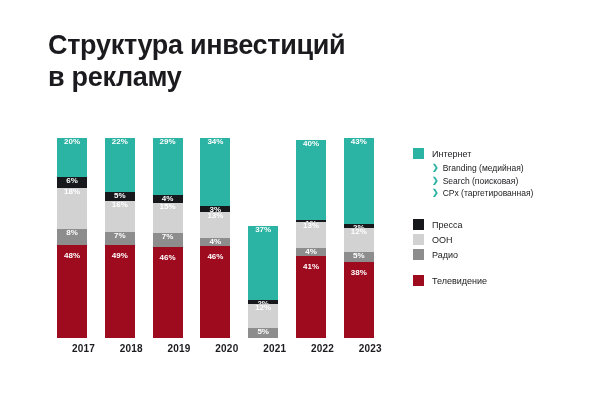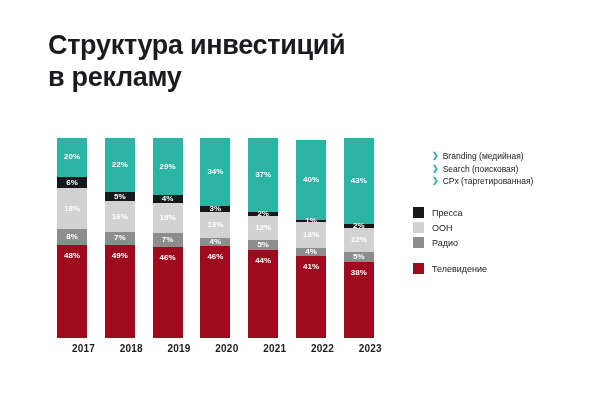--- a/index.html
+++ b/index.html
@@ -48,21 +48,20 @@
     width: 30px;
     height: 200px;
     display: flex;
     flex-direction: column;
     justify-content: flex-end;
   }
   .seg {
     position: relative;
     width: 100%;
     display: flex;
-    align-items: center;
     justify-content: center;
     box-sizing: border-box;
   }
   .seg span {
     font-size: 8px;
     font-weight: bold;
     line-height: 1;
     white-space: nowrap;
   }
   .seg.internet { background: #2bb3a3; }
@@ -268,23 +267,20 @@
         </div>
         <div class="seg press" style="height: 4px;">
           <span>2%</span>
         </div>
         <div class="seg ooh" style="height: 24px;">
           <span>12%</span>
         </div>
         <div class="seg radio" style="height: 10px;">
           <span>5%</span>
         </div>
-        <div class="seg tv" style="height: 88px;">
-          <span>44%</span>
-        </div>
       </div>
       <div class="col" style="left: 239px;">
         <div class="seg internet" style="height: 80px;">
           <span>40%</span>
         </div>
         <div class="seg press" style="height: 2px;">
           <span>1%</span>
         </div>
         <div class="seg ooh" style="height: 26px;">
           <span>13%</span>
@@ -319,20 +315,24 @@
       <div class="xtick" style="left: -8px;">2017</div>
       <div class="xtick" style="left: 39.8px;">2018</div>
       <div class="xtick" style="left: 87.6px;">2019</div>
       <div class="xtick" style="left: 135.4px;">2020</div>
       <div class="xtick" style="left: 183.2px;">2021</div>
       <div class="xtick" style="left: 231px;">2022</div>
       <div class="xtick" style="left: 278.8px;">2023</div>
     </div>
 
   <div id="legend">
+      <div class="lg-row">
+        <span class="swatch" style="background: rgb(43, 179, 163);"></span>
+        <span class="lg-label">Интернет</span>
+      </div>
       <div class="sub-list">
         <div class="sub-row">
           <span class="chev">❯</span>
           <span class="sub-label">Branding (медийная)</span>
         </div>
         <div class="sub-row">
           <span class="chev">❯</span>
           <span class="sub-label">Search (поисковая)</span>
         </div>
         <div class="sub-row">

